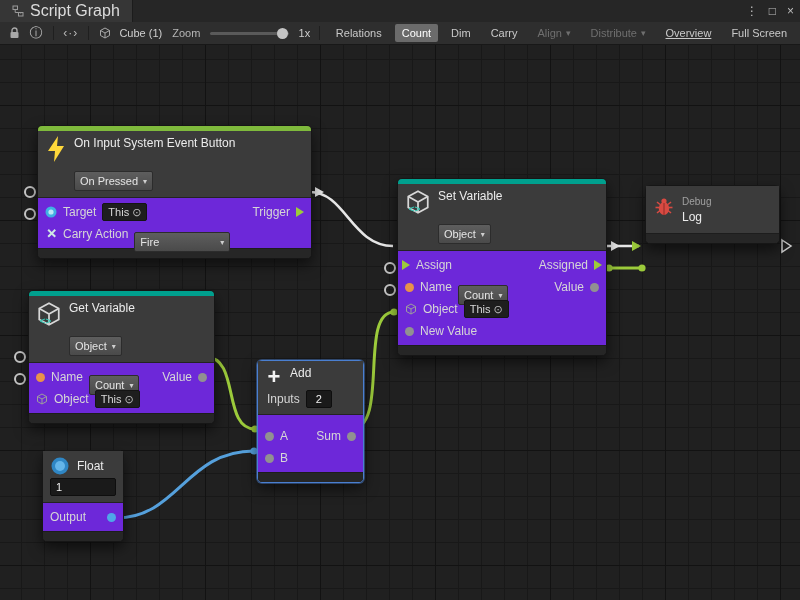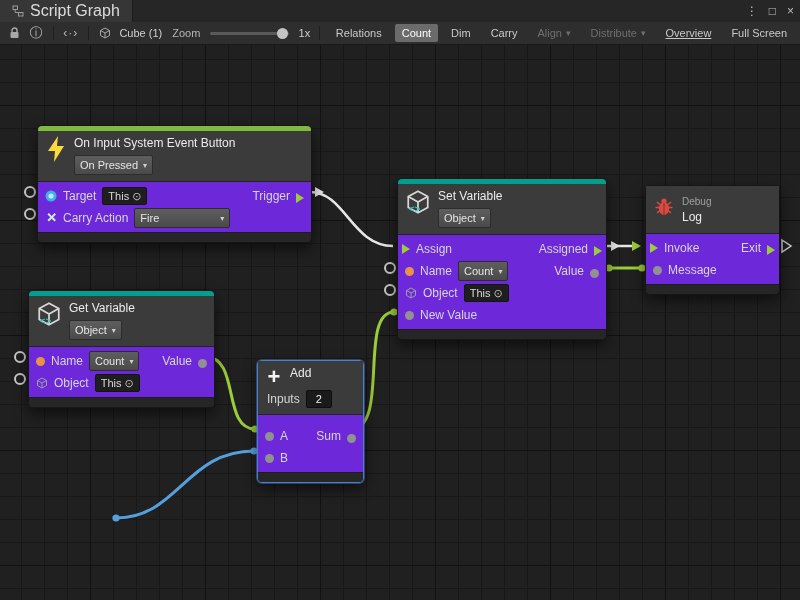--- a/index.html
+++ b/index.html
@@ -49,26 +49,26 @@
     box-shadow:0 6px 14px rgba(0,0,0,.55);color:#dedede;font-size:12px;}
   .accent{height:5px;border-radius:4px 4px 0 0;}
   .accent.green{background:#7fba3c;}
   .accent.teal{background:#00a08e;}
   .header{background:#3b3b3b;padding:5px 7px 6px;display:flex;gap:7px;align-items:flex-start;}
   .titles{display:flex;flex-direction:column;gap:4px;min-width:0;}
   .title{font-size:12px;color:#ececec;line-height:15px;white-space:nowrap;}
   .subtle{font-size:10px;color:#a0a0a0;line-height:12px;}
   .dd{background:linear-gradient(#5e5e5e,#4a4a4a);border:1px solid #2c2c2c;border-radius:2px;
     padding:1px 5px;height:16px;font-size:11px;color:#e5e5e5;display:inline-flex;align-items:center;gap:5px;
-    width:max-content;}
+    width:max-content;margin-top:16px;}
   .dd .arr{font-size:8px;color:#cfcfcf;}
   .dd.wide{width:84px;justify-content:space-between;}
   .body{background:#6d28d9;border-top:1px solid #232323;padding:3px 0;}
   .row{display:flex;align-items:center;gap:6px;height:22px;padding:0 7px;}
-  .right{margin-left:auto;display:flex;align-items:flex-end;gap:6px;}
+  .right{margin-left:auto;display:flex;align-items:center;gap:6px;}
   .lbl{color:#d6d6d6;white-space:nowrap;}
   .footer{height:9px;background:#262626;border-top:1px solid #1d1d1d;border-radius:0 0 4px 4px;}
   .dot{width:9px;height:9px;border-radius:50%;background:#919191;flex:none;}
   .dot.orange{background:#e8924a;}
   .dot.blue{background:#4fa7e8;}
   .arrow{width:0;height:0;border-top:5px solid transparent;border-bottom:5px solid transparent;
     border-left:8px solid #9ccb3b;flex:none;}
   .chip{background:#1e1e1e;border:1px solid #141414;border-radius:2px;padding:0 5px;height:16px;
     font-size:11px;color:#d8d8d8;display:inline-flex;align-items:center;gap:3px;}
   .chip .tgt{font-size:11px;color:#bdbdbd;}
@@ -324,34 +324,20 @@
           </g>
           <circle cx="11" cy="5" r="2.6" fill="#D84A42"></circle>
           <ellipse cx="11" cy="12.5" rx="5.2" ry="6.5" fill="#D84A42"></ellipse>
           <line x1="11" y1="7" x2="11" y2="19" stroke="#8E2B26" stroke-width="1"></line>
         </svg>
         <div class="titles" style="gap:2px;">
           <div class="subtle">Debug</div>
           <div class="title">Log</div>
         </div>
       </div>
-      <div class="body">
-        <div class="row" style="padding-left:4px;padding-right:4px;">
-          <span class="arrow"></span>
-          <span class="lbl">Invoke</span>
-          <span class="right">
-            <span class="lbl">Exit</span>
-            <span class="arrow"></span>
-          </span>
-        </div>
-        <div class="row">
-          <span class="dot"></span>
-          <span class="lbl">Message</span>
-        </div>
-      </div>
       <div class="footer"></div>
     </div>
 
     <div class="node" id="node-get">
       <div class="accent teal"></div>
       <div class="header">
         <svg width="26" height="26" viewBox="0 0 24 24">
           <path d="M12 2 21 7v10l-9 5-9-5V7z" fill="none" stroke="#D8D8D8" stroke-width="1.6"></path>
           <path d="M3 7l9 5 9-5M12 12v10" fill="none" stroke="#D8D8D8" stroke-width="1.6"></path>
           <text x="3.5" y="21.5" font-size="9" font-weight="bold" fill="#35C7B4">&lt;&gt;</text>
@@ -415,15 +401,36 @@
           </span>
         </div>
         <div class="row">
           <span class="dot"></span>
           <span class="lbl">B</span>
         </div>
       </div>
       <div class="footer"></div>
     </div>
 
+    <div class="node" id="node-float">
+      <div class="header" style="padding-bottom:2px;align-items:center;">
+        <svg width="20" height="20">
+          <circle cx="10" cy="10" r="8.5" fill="#2F86C4"></circle>
+          <circle cx="10" cy="10" r="5" fill="#64B5E9"></circle>
+        </svg>
+        <div class="title">Float</div>
+      </div>
+      <div class="hline2">
+        <span class="field">1</span>
+      </div>
+      <div class="body">
+        <div class="row">
+          <span class="lbl">Output</span>
+          <span class="right">
+            <span class="dot blue"></span>
+          </span>
+        </div>
+      </div>
+      <div class="footer"></div>
+    </div>
 
   </div>
 </div>
 
 </body></html>

